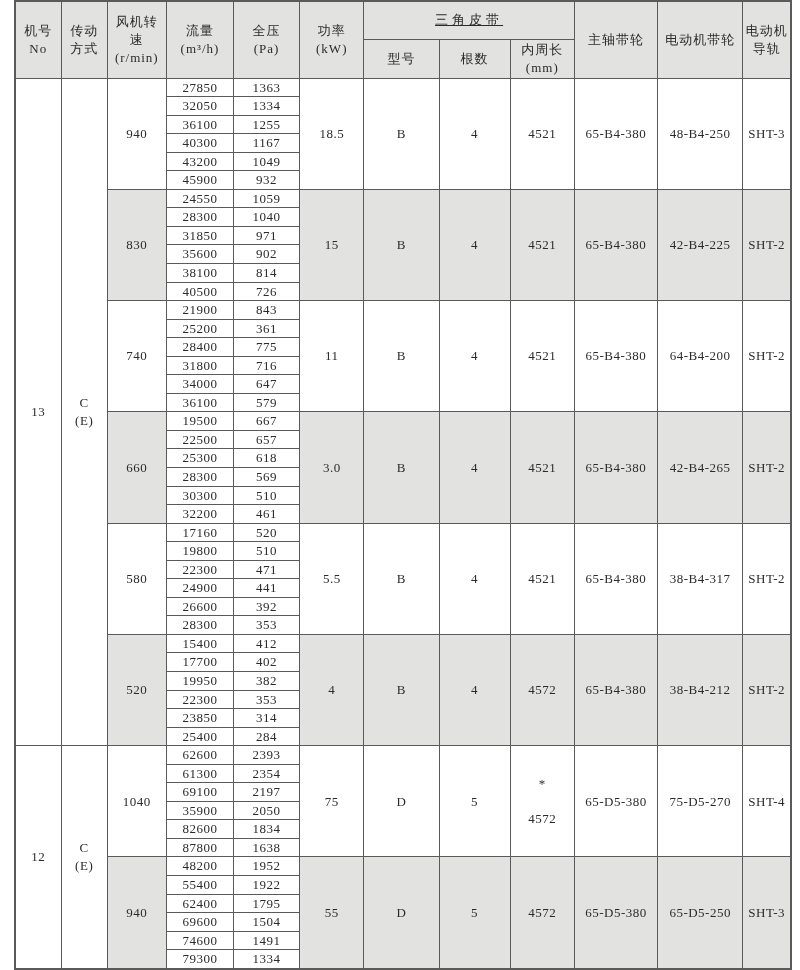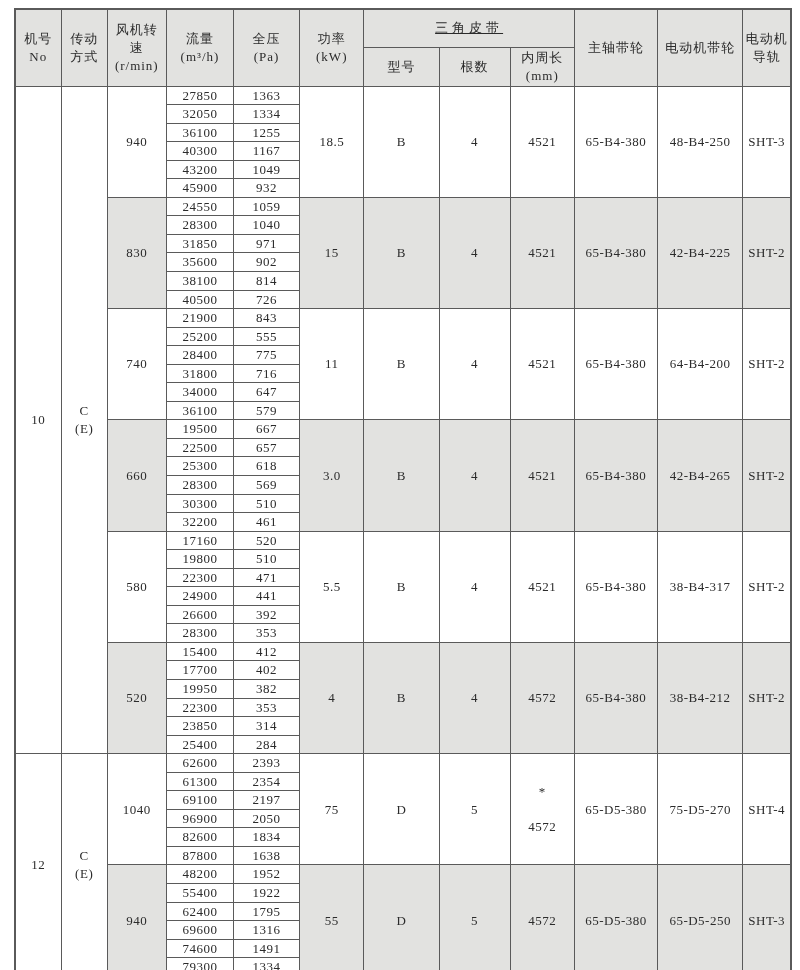--- a/index.html
+++ b/index.html
@@ -9,21 +9,21 @@
   }
   *{box-sizing:border-box;}
   html,body{margin:0;padding:0;background:#ffffff;}
   body{
     width:800px;height:970px;
     font-family:"Liberation Serif","DejaVu Serif",serif;
     color:var(--text);
   }
   .page{
     width:800px;height:738px;
-    padding:8px 12px 8px 14px;
+    padding:0 12px 8px 14px;
   }
   table.spec{
     border-collapse:collapse;
     table-layout:fixed;
     width:778px;
     height:954px;
     border:2px solid var(--border);
   }
   th,td{
     border:1px solid var(--border);
@@ -87,21 +87,21 @@
       </tr>
       <tr class="h2">
         <th>型号</th>
         <th>根数</th>
         <th>内周长
 (mm)</th>
       </tr>
     </thead>
     <tbody>
         <tr>
-          <td rowspan="36">10</td>
+          <td rowspan="36">13</td>
           <td rowspan="36">C
 (E)</td>
           <td rowspan="6">940</td>
           <td>27850</td>
           <td>1363</td>
           <td rowspan="6">18.5</td>
           <td rowspan="6">B</td>
           <td rowspan="6">4</td>
           <td rowspan="6">4521</td>
           <td rowspan="6">65-B4-380</td>
@@ -167,21 +167,21 @@
           <td rowspan="6">11</td>
           <td rowspan="6">B</td>
           <td rowspan="6">4</td>
           <td rowspan="6">4521</td>
           <td rowspan="6">65-B4-380</td>
           <td rowspan="6">64-B4-200</td>
           <td rowspan="6">SHT-2</td>
         </tr>
         <tr>
           <td>25200</td>
-          <td>555</td>
+          <td>361</td>
         </tr>
         <tr>
           <td>28400</td>
           <td>775</td>
         </tr>
         <tr>
           <td>31800</td>
           <td>716</td>
         </tr>
         <tr>
@@ -307,21 +307,21 @@
         </tr>
         <tr>
           <td>61300</td>
           <td>2354</td>
         </tr>
         <tr>
           <td>69100</td>
           <td>2197</td>
         </tr>
         <tr>
-          <td>96900</td>
+          <td>35900</td>
           <td>2050</td>
         </tr>
         <tr>
           <td>82600</td>
           <td>1834</td>
         </tr>
         <tr>
           <td>87800</td>
           <td>1638</td>
         </tr>
@@ -340,21 +340,21 @@
         <tr>
           <td>55400</td>
           <td>1922</td>
         </tr>
         <tr>
           <td>62400</td>
           <td>1795</td>
         </tr>
         <tr>
           <td>69600</td>
-          <td>1316</td>
+          <td>1504</td>
         </tr>
         <tr>
           <td>74600</td>
           <td>1491</td>
         </tr>
         <tr>
           <td>79300</td>
           <td>1334</td>
         </tr>
       </tbody>

